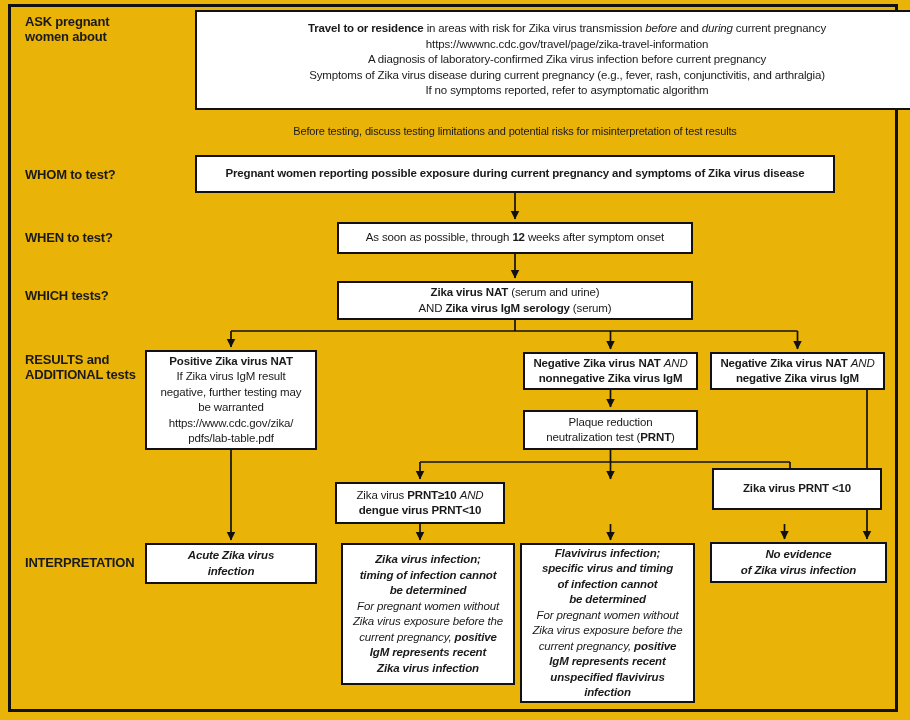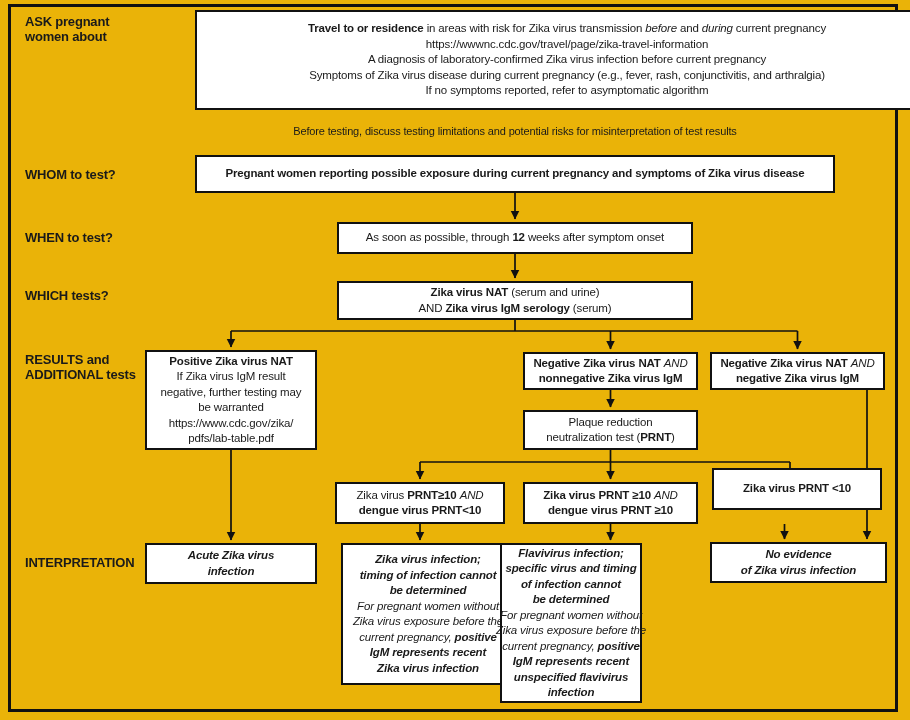--- a/index.html
+++ b/index.html
@@ -126,24 +126,20 @@
   <div class="box" style="left:523px;top:410px;width:175px;height:40px;">
       <div class="line"><span>Plaque reduction</span></div>
       <div class="line"><span>neutralization test (</span><span class="b">PRNT</span><span>)</span></div>
     </div>
 
   <div class="box" style="left:335px;top:482px;width:170px;height:42px;">
       <div class="line"><span>Zika virus </span><span class="b">PRNT≥10 </span><span class="i">AND</span></div>
       <div class="line"><span class="b">dengue virus PRNT&lt;10</span></div>
     </div>
 
-  <div class="box" style="left:523px;top:482px;width:175px;height:42px;">
-      <div class="line"><span class="b">Zika virus PRNT ≥10 </span><span class="i">AND</span></div>
-      <div class="line"><span class="b">dengue virus PRNT ≥10</span></div>
-    </div>
 
   <div class="box" style="left:712px;top:468px;width:170px;height:42px;">
       <div class="line"><span class="b">Zika virus PRNT &lt;10</span></div>
     </div>
 
   <div class="box" style="left:145px;top:543px;width:172px;height:41px;">
       <div class="line"><span class="bi">Acute Zika virus</span></div>
       <div class="line"><span class="bi">infection</span></div>
     </div>
 
@@ -151,21 +147,21 @@
       <div class="line"><span class="bi">Zika virus infection;</span></div>
       <div class="line"><span class="bi">timing of infection cannot</span></div>
       <div class="line"><span class="bi">be determined</span></div>
       <div class="line"><span class="i">For pregnant women without</span></div>
       <div class="line"><span class="i">Zika virus exposure before the</span></div>
       <div class="line"><span class="i">current pregnancy, </span><span class="bi">positive</span></div>
       <div class="line"><span class="bi">IgM represents recent</span></div>
       <div class="line"><span class="bi">Zika virus infection</span></div>
     </div>
 
-  <div class="box" style="left:500px;top:543px;width:142px;height:160px;">
+  <div class="box" style="left:520px;top:543px;width:175px;height:160px;">
       <div class="line"><span class="bi">Flavivirus infection;</span></div>
       <div class="line"><span class="bi">specific virus and timing</span></div>
       <div class="line"><span class="bi">of infection cannot</span></div>
       <div class="line"><span class="bi">be determined</span></div>
       <div class="line"><span class="i">For pregnant women without</span></div>
       <div class="line"><span class="i">Zika virus exposure before the</span></div>
       <div class="line"><span class="i">current pregnancy, </span><span class="bi">positive</span></div>
       <div class="line"><span class="bi">IgM represents recent</span></div>
       <div class="line"><span class="bi">unspecified flavivirus</span></div>
       <div class="line"><span class="bi">infection</span></div>

